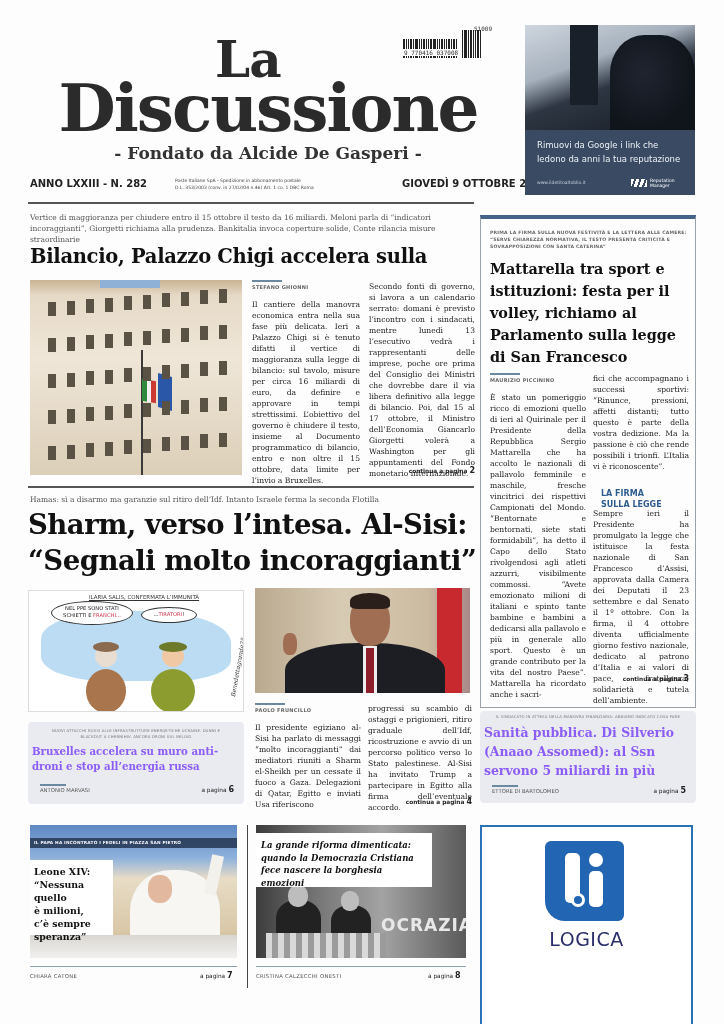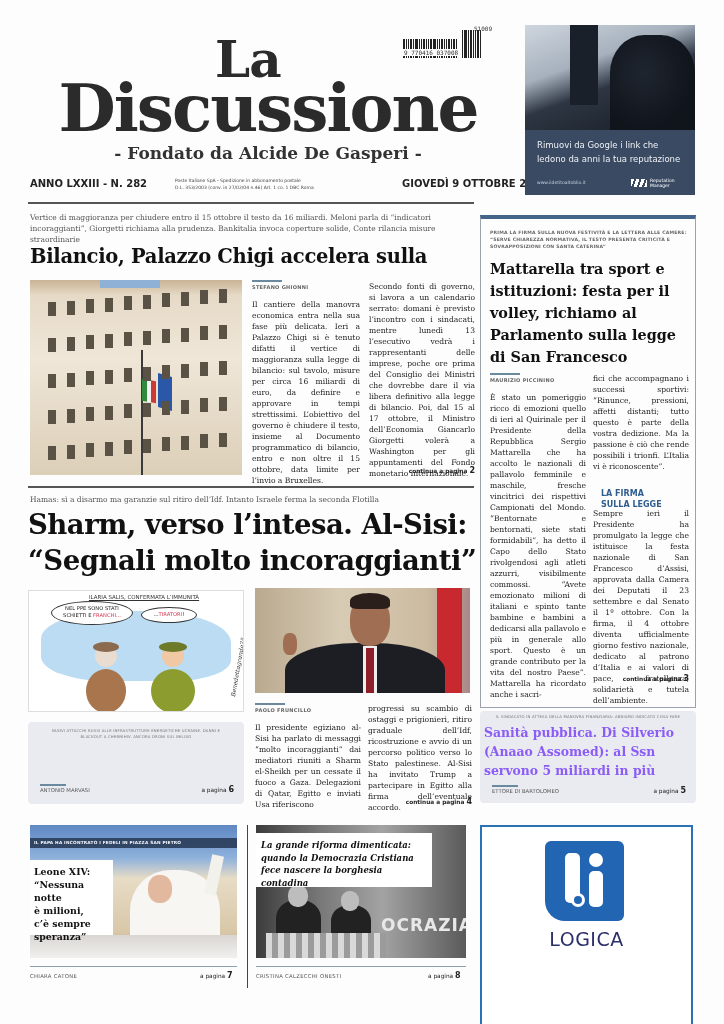--- a/index.html
+++ b/index.html
@@ -304,20 +304,21 @@
 <div class="abs byline-bar" style="left:255px; top:703px;"></div>
 <div class="abs byline" style="left:255px; top:707px;">PAOLO FRUNCILLO</div>
 <div class="abs body" style="left:255px; top:722px; width:106px;">Il presidente egiziano al-Sisi ha parlato di messaggi “molto incoraggianti” dai mediatori riuniti a Sharm el-Sheikh per un cessate il fuoco a Gaza. Delegazioni di Qatar, Egitto e inviati Usa riferiscono</div>
 <div class="abs body" style="left:368px; top:703px; width:104px;">progressi su scambio di ostaggi e prigionieri, ritiro graduale dell’Idf, ricostruzione e avvio di un percorso politico verso lo Stato palestinese. Al-Sisi ha invitato Trump a partecipare in Egitto alla firma dell’eventuale accordo.</div>
 <div class="abs cont" style="left:368px; top:797px; width:104px;">
   <span>continua a pagina</span> <b>4</b>
 </div>
 
 <div class="abs grey-box" style="left:28px; top:722px; width:216px; height:82px;">
   <div class="abs gb-kicker" style="left:14px; top:6px; width:188px;">NUOVI ATTACCHI RUSSI ALLE INFRASTRUTTURE ENERGETICHE UCRAINE. DANNI E BLACKOUT A CHERNIHIV. ANCORA DRONI SUL BELGIO</div>
+  <div class="abs gb-head" style="left:4px; top:22px; width:208px; font-size:10.2px; line-height:15px;">Bruxelles accelera su muro anti-droni e stop all’energia russa</div>
   <div class="abs byline-bar" style="left:12px; top:62px; width:26px;"></div>
   <div class="abs gb-foot" style="left:12px; top:65px;">ANTONIO MARVASI</div>
   <div class="abs gb-page" style="right:10px; top:63px;">
     <span>a pagina</span> <b>6</b>
   </div>
 </div>
 
 <div class="abs grey-box" style="left:480px; top:711px; width:216px; height:92px;">
   <div class="abs gb-kicker" style="left:6px; top:3px; width:204px;">IL SINDACATO IN ATTESA DELLA MANOVRA FINANZIARIA: ABBIAMO INDICATO COSA FARE</div>
   <div class="abs gb-head" style="left:4px; top:12px; width:208px; font-size:12.4px; line-height:19px;">Sanità pubblica. Di Silverio (Anaao Assomed): al Ssn servono 5 miliardi in più</div>
@@ -332,21 +333,21 @@
   <div class="pope-figure"></div>
   <div class="pope-face"></div>
   <div class="pope-arm"></div>
   <div class="pope-crowd"></div>
   <div class="pope-band">
       <span>IL PAPA HA INCONTRATO I FEDELI IN PIAZZA SAN PIETRO</span>
     </div>
   <div class="pope-card">
     <div class="pope-head" id="pope-head">
         <div>Leone XIV:</div>
-        <div>“Nessuna notte</div>
+        <div>“Nessuna quello</div>
         <div>è milioni,</div>
         <div>c’è sempre</div>
         <div>speranza”</div>
       </div>
   </div>
 </div>
 <div class="abs foot-rule" style="left:30px; top:966px; width:207px;"></div>
 <div class="abs foot-byline" style="left:30px; top:973px;">CHIARA CATONE</div>
 <div class="abs gb-page" style="left:200px; top:971px;">
   <span>a pagina</span> <b>7</b>
@@ -358,21 +359,21 @@
   <div class="dc-banner-text">OCRAZIA</div>
   <div class="dc-man" style="left:20px; top:75px; width:45px; height:40px;"></div>
   <div class="dc-face" style="left:32px; top:60px; width:20px; height:22px;"></div>
   <div class="dc-man" style="left:75px; top:80px; width:40px; height:35px;"></div>
   <div class="dc-face" style="left:85px; top:66px; width:18px; height:20px;"></div>
   <div class="dc-drape"></div>
   <div class="dc-card">
     <div class="dc-head" id="dc-head">
         <div>La grande riforma dimenticata:</div>
         <div>quando la Democrazia Cristiana</div>
-        <div>fece nascere la borghesia contadina</div>
+        <div>fece nascere la borghesia emozioni</div>
       </div>
   </div>
 </div>
 <div class="abs foot-rule" style="left:256px; top:966px; width:210px;"></div>
 <div class="abs foot-byline" style="left:256px; top:973px;">CRISTINA CALZECCHI ONESTI</div>
 <div class="abs gb-page" style="left:428px; top:971px;">
   <span>a pagina</span> <b>8</b>
 </div>
 
 <div class="abs logica">

